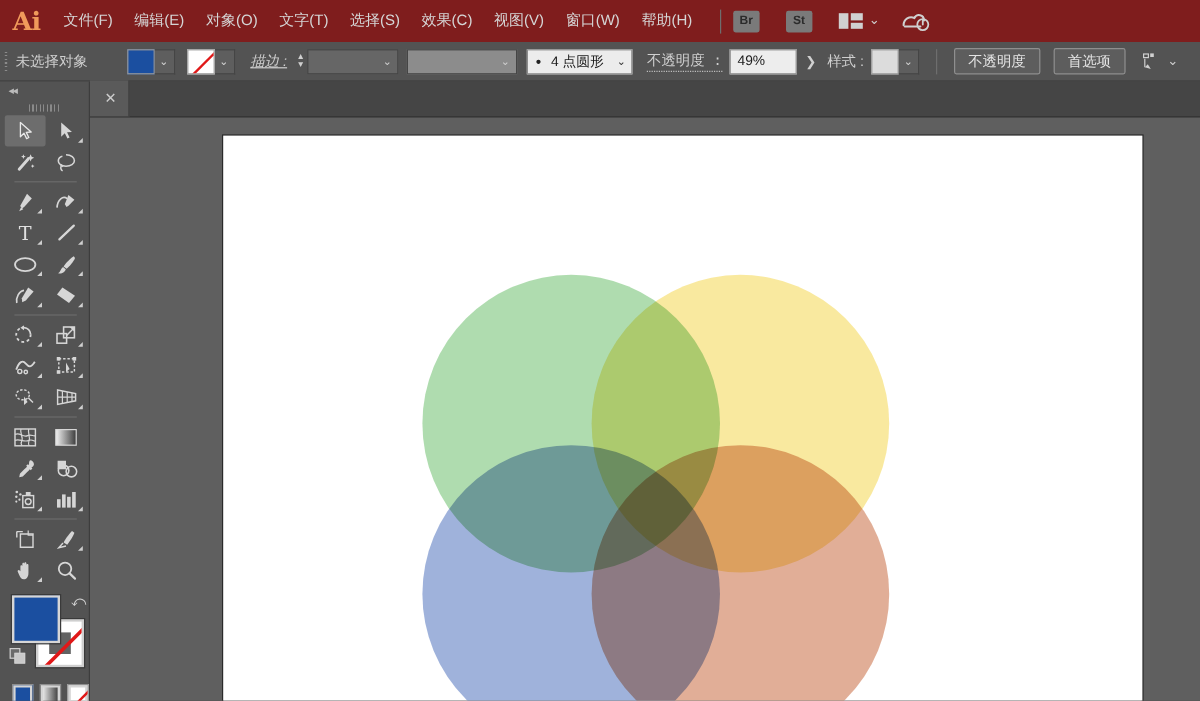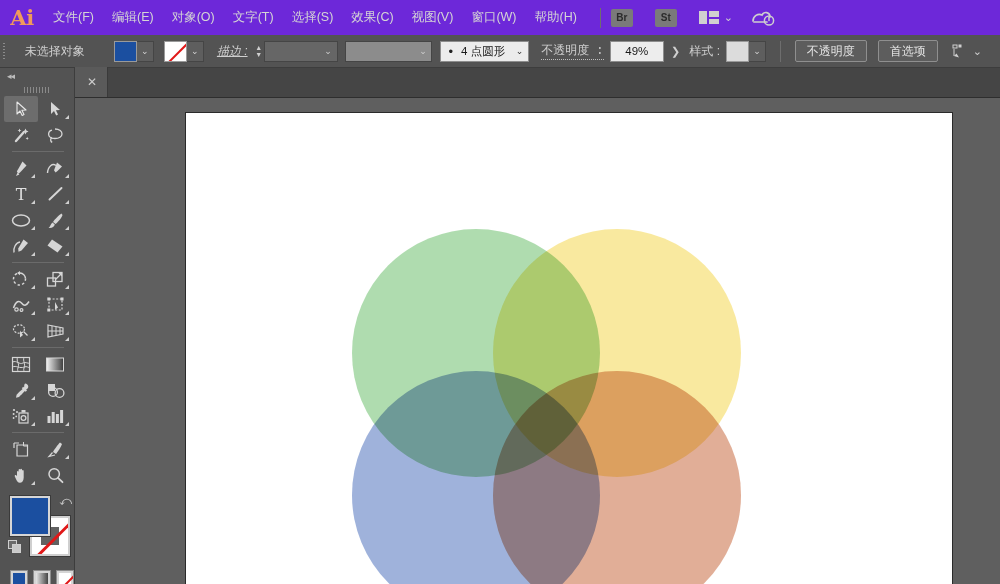--- a/index.html
+++ b/index.html
@@ -8,21 +8,21 @@
     background: #535353;
     font-family: "Liberation Sans", "DejaVu Sans", sans-serif;
     overflow: hidden;
     -webkit-font-smoothing: antialiased;
   }
   #app { position: relative; width: 1000px; height: 584px; }
 
   
   .menubar {
     position: absolute; left: 0; top: 0; width: 1000px; height: 35px;
-    background: #6d28d9;
+    background: #7f1d1d;
     display: flex; align-items: center;
   }
   .ai-logo {
     width: 44px; height: 35px;
     display: flex; align-items: center; justify-content: center;
     color: #f09a5b; font-size: 21px; font-weight: bold;
     font-family: "DejaVu Serif", serif;
     letter-spacing: -0.5px;
   }
   .menu-item {
@@ -261,21 +261,21 @@
         <path d="M18 8.2 L18 11.4" stroke="#cfcfcf" stroke-width="1.5" stroke-linecap="round"></path>
       </svg>
     </div>
   </div>
 
   <div class="controlbar">
     <div class="grip">
         <i></i>
       </div>
 
-    <div class="cb-label" style="margin-left:16px;width:112px;">未选择对象</div>
+    <div class="cb-label" style="margin-left:4px;width:112px;">未选择对象</div>
 
     <div style="display:flex;align-items:center;">
       <div class="swatch-box swatch-fill"></div>
       <div class="mini-chev">⌄</div>
     </div>
 
     <div style="display:flex;align-items:center;margin-left:10px;">
       <div class="swatch-box swatch-none"></div>
       <div class="mini-chev">⌄</div>
     </div>
@@ -297,21 +297,21 @@
     </div>
 
     <div class="combo combo-light" style="width:105px;margin-left:8px;">
       <div class="dot-bullet">•</div>
       <div class="combo-val" style="padding-left:8px;">4 点圆形</div>
       <div class="combo-chev">⌄</div>
     </div>
 
     <div class="cb-label cb-dotted" style="margin-left:12px;">不透明度 :</div>
 
-    <div class="field" style="width:68px;margin-left:6px;justify-content:center;">
+    <div class="field" style="width:68px;margin-left:6px;">
       <span>49%</span>
     </div>
     <div class="arrow-right">❯</div>
 
     <div class="cb-label" style="margin-left:2px;">样式 :</div>
     <div style="display:flex;align-items:center;margin-left:6px;">
       <div class="swatch-box" style="background:#dcdcdc;"></div>
       <div class="mini-chev">⌄</div>
     </div>
 

